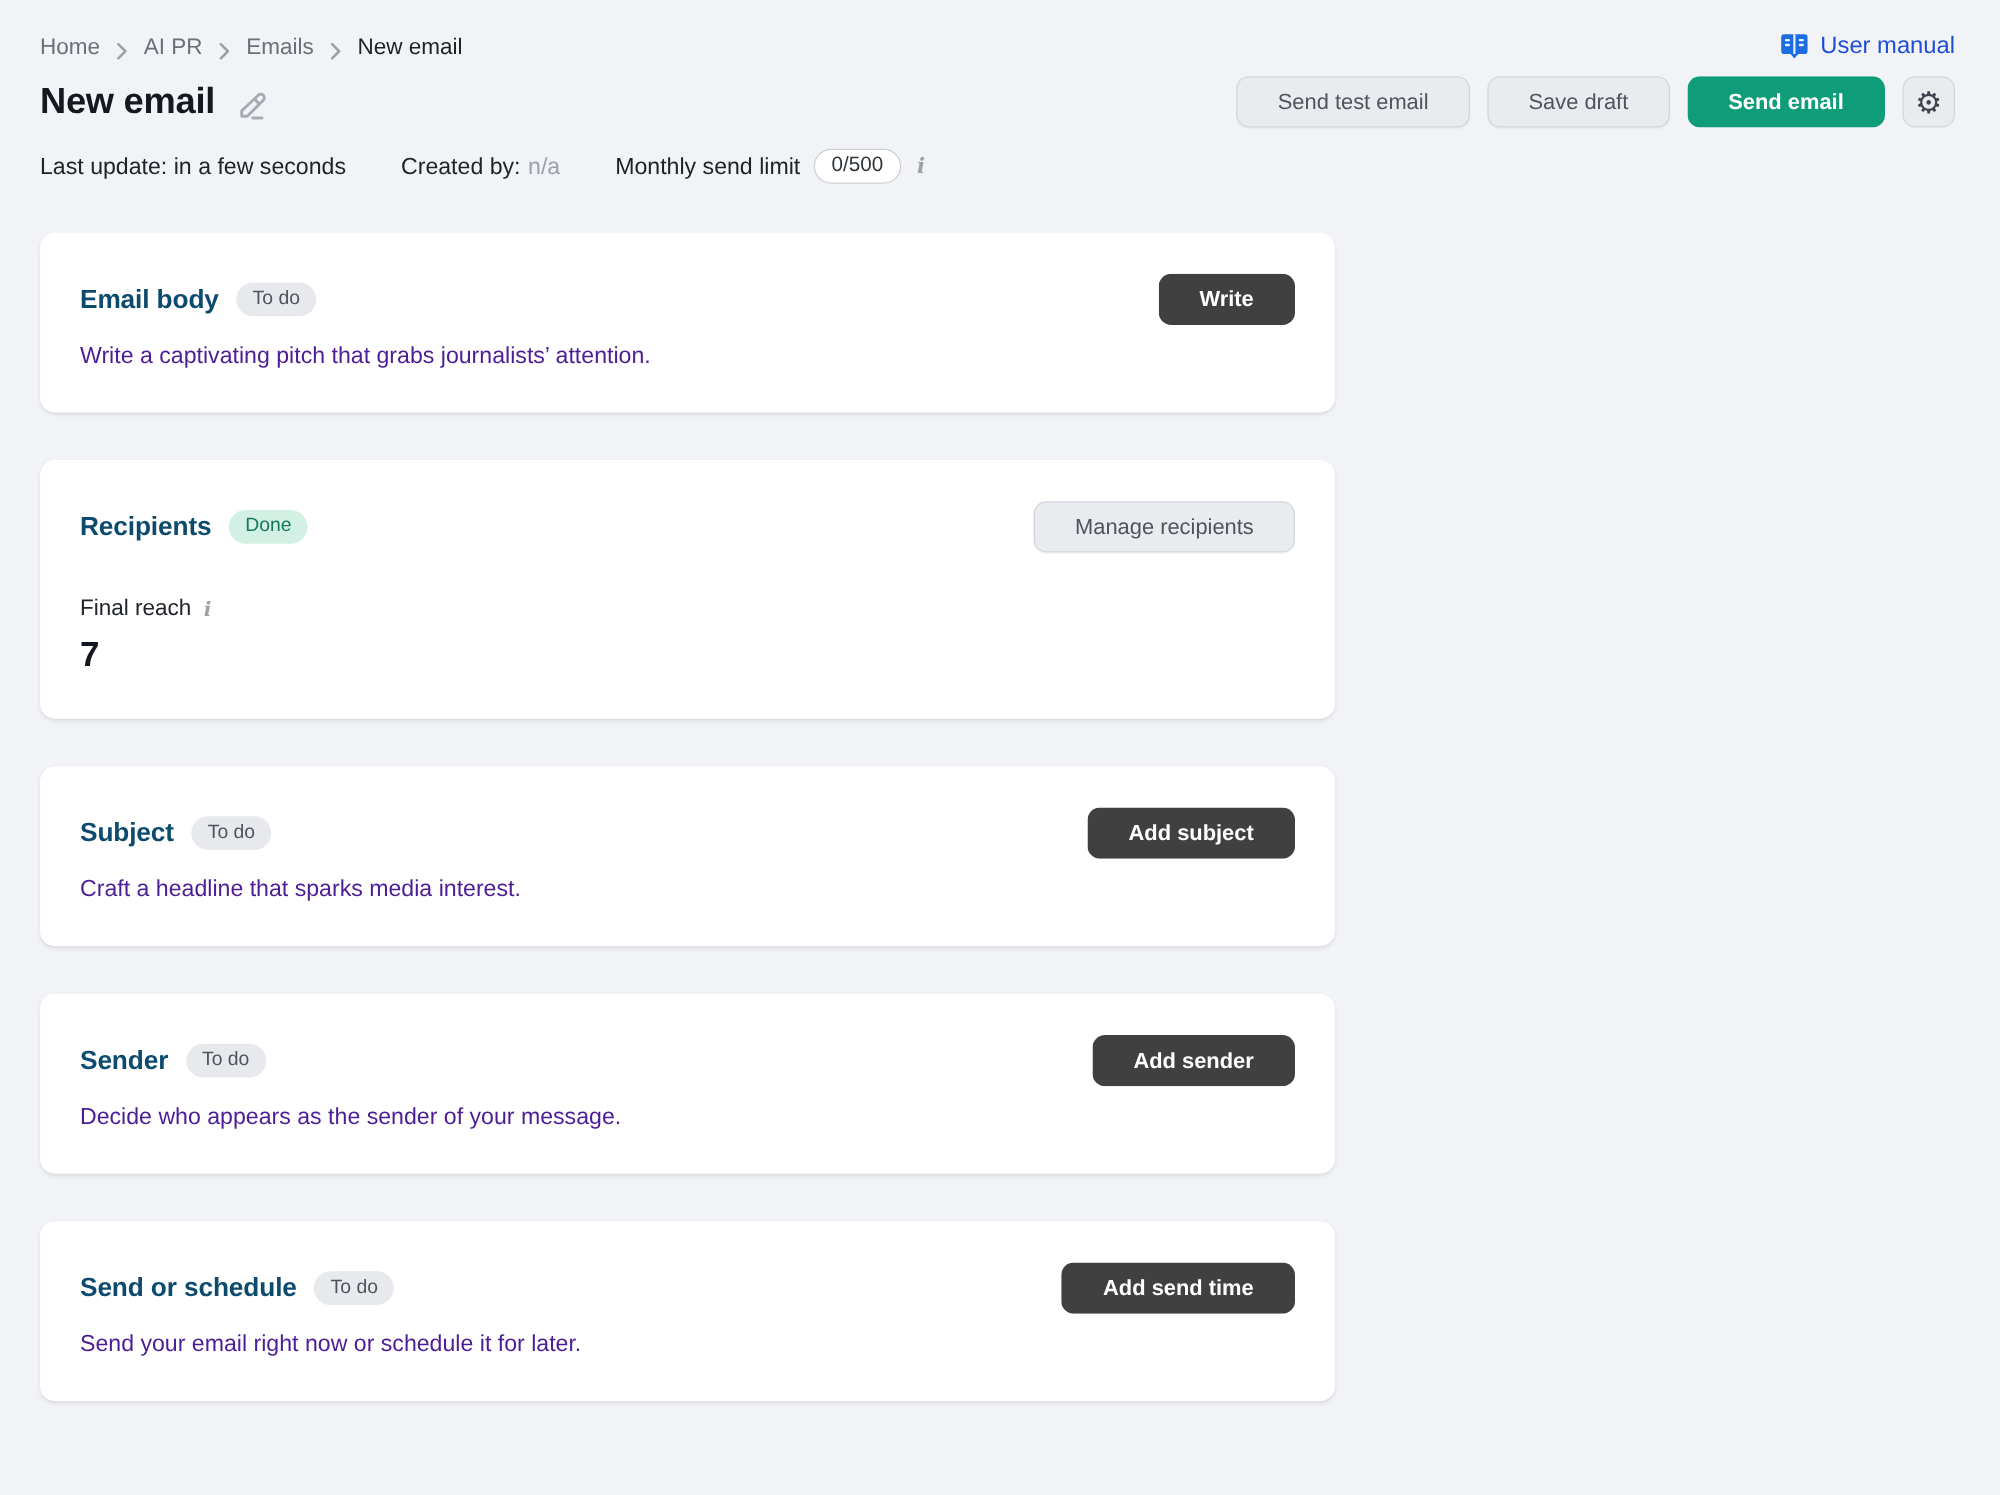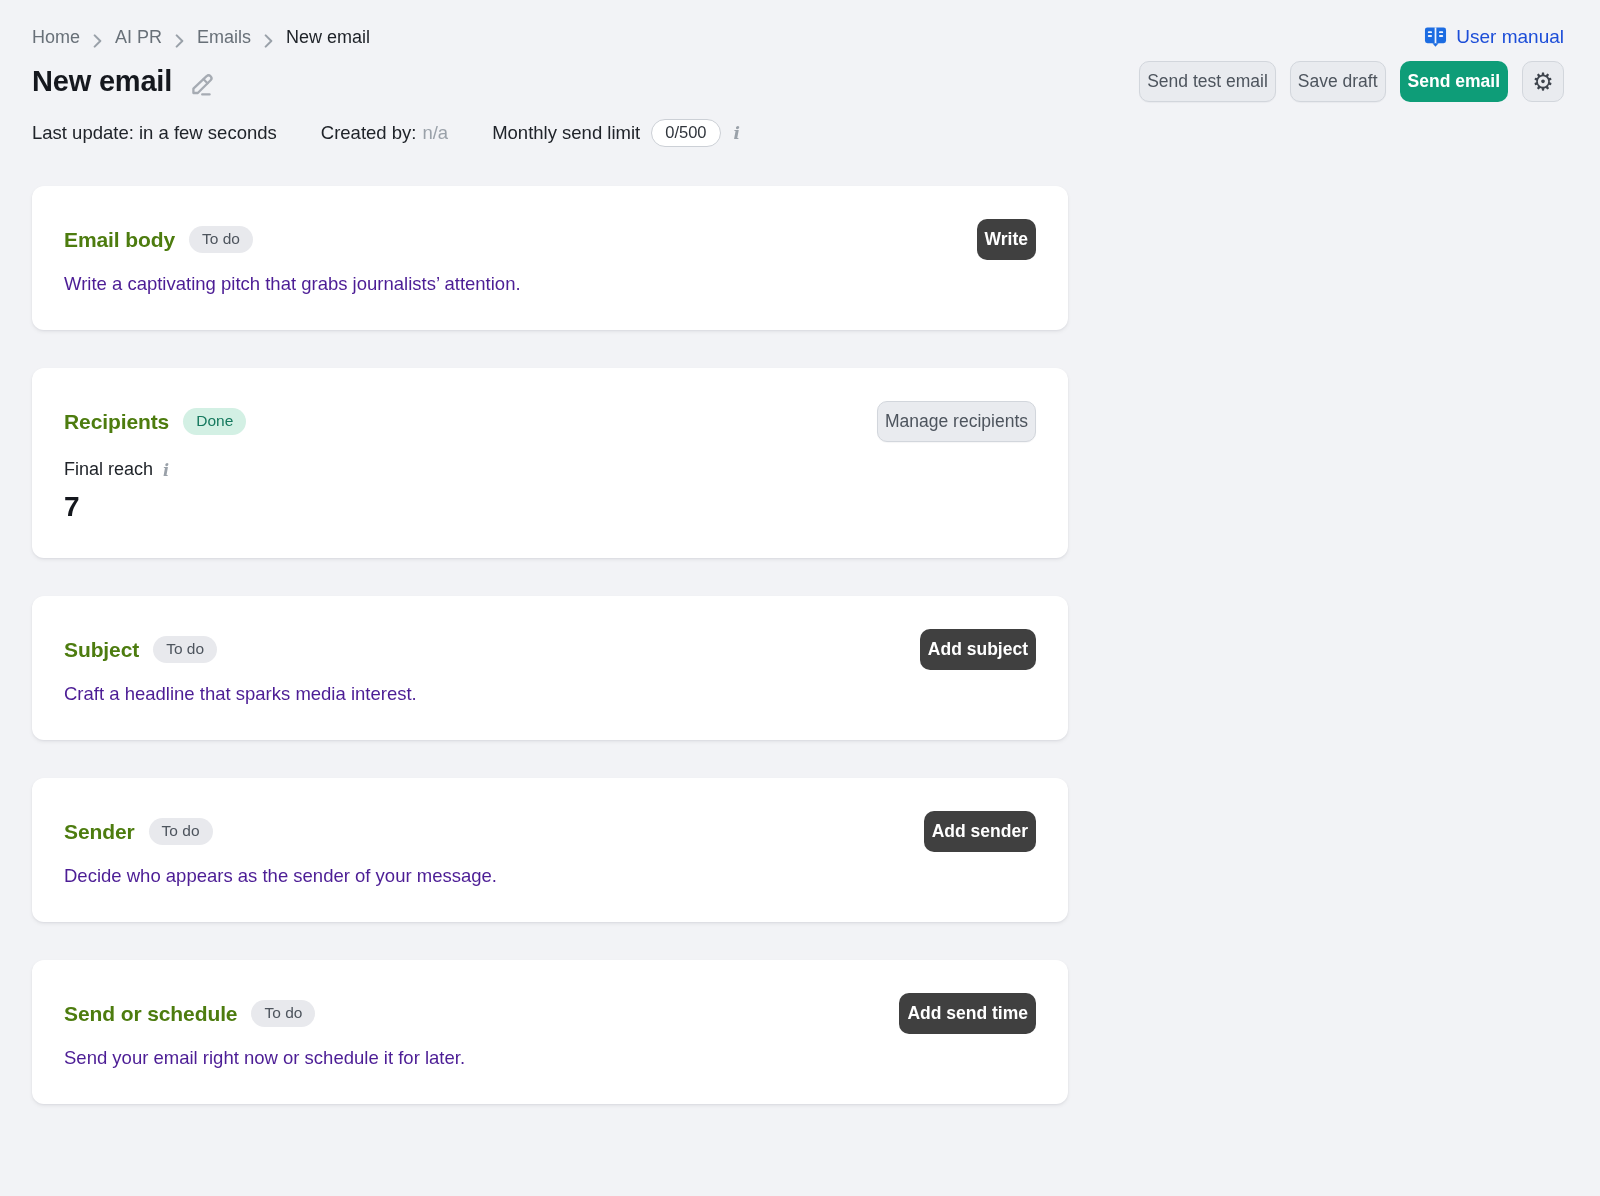--- a/index.html
+++ b/index.html
@@ -60,21 +60,21 @@
     letter-spacing: -0.2px;
     color: #15181e;
   }
   .edit-icon { display: flex; align-items: center; cursor: pointer; margin-top: 6px; }
 
   .title-actions { display: flex; align-items: center; gap: 14px; }
   .btn {
     height: 41px;
     border-radius: 10px;
     font-size: 17.5px;
-    padding: 0 7px;
+    padding: 0 32px;
     border: 1px solid transparent;
     cursor: pointer;
     font-family: "Liberation Sans", sans-serif;
     display: inline-flex;
     align-items: center;
     justify-content: center;
     white-space: nowrap;
   }
   .btn-secondary {
     background: #e9ebef;
@@ -142,41 +142,41 @@
   .card-head {
     display: flex;
     justify-content: space-between;
     align-items: center;
   }
   .card-title-group { display: flex; align-items: center; gap: 14px; }
   h2 {
     margin: 0;
     font-size: 21px;
     font-weight: 700;
-    color: #4d7c0f;
+    color: #0c4a6e;
     letter-spacing: -0.1px;
   }
   .badge {
     border-radius: 16px;
     padding: 5px 13px 6px;
     font-size: 15.5px;
     line-height: 1;
   }
   .badge-todo { background: #e8e9ed; color: #4d545d; }
   .badge-done { background: #d3f0e4; color: #15795e; }
 
   .card-desc {
     margin: 13px 0 0;
     font-size: 18.5px;
     color: #4c1d95;
   }
   .stat-label-row {
     display: flex;
     align-items: flex-end;
-    margin-top: 17px;
+    margin-top: 34px;
     font-size: 18px;
     color: #20242a;
   }
   .stat-value {
     margin-top: 11px;
     font-size: 28px;
     font-weight: 700;
     color: #14171d;
   }
 </style>

